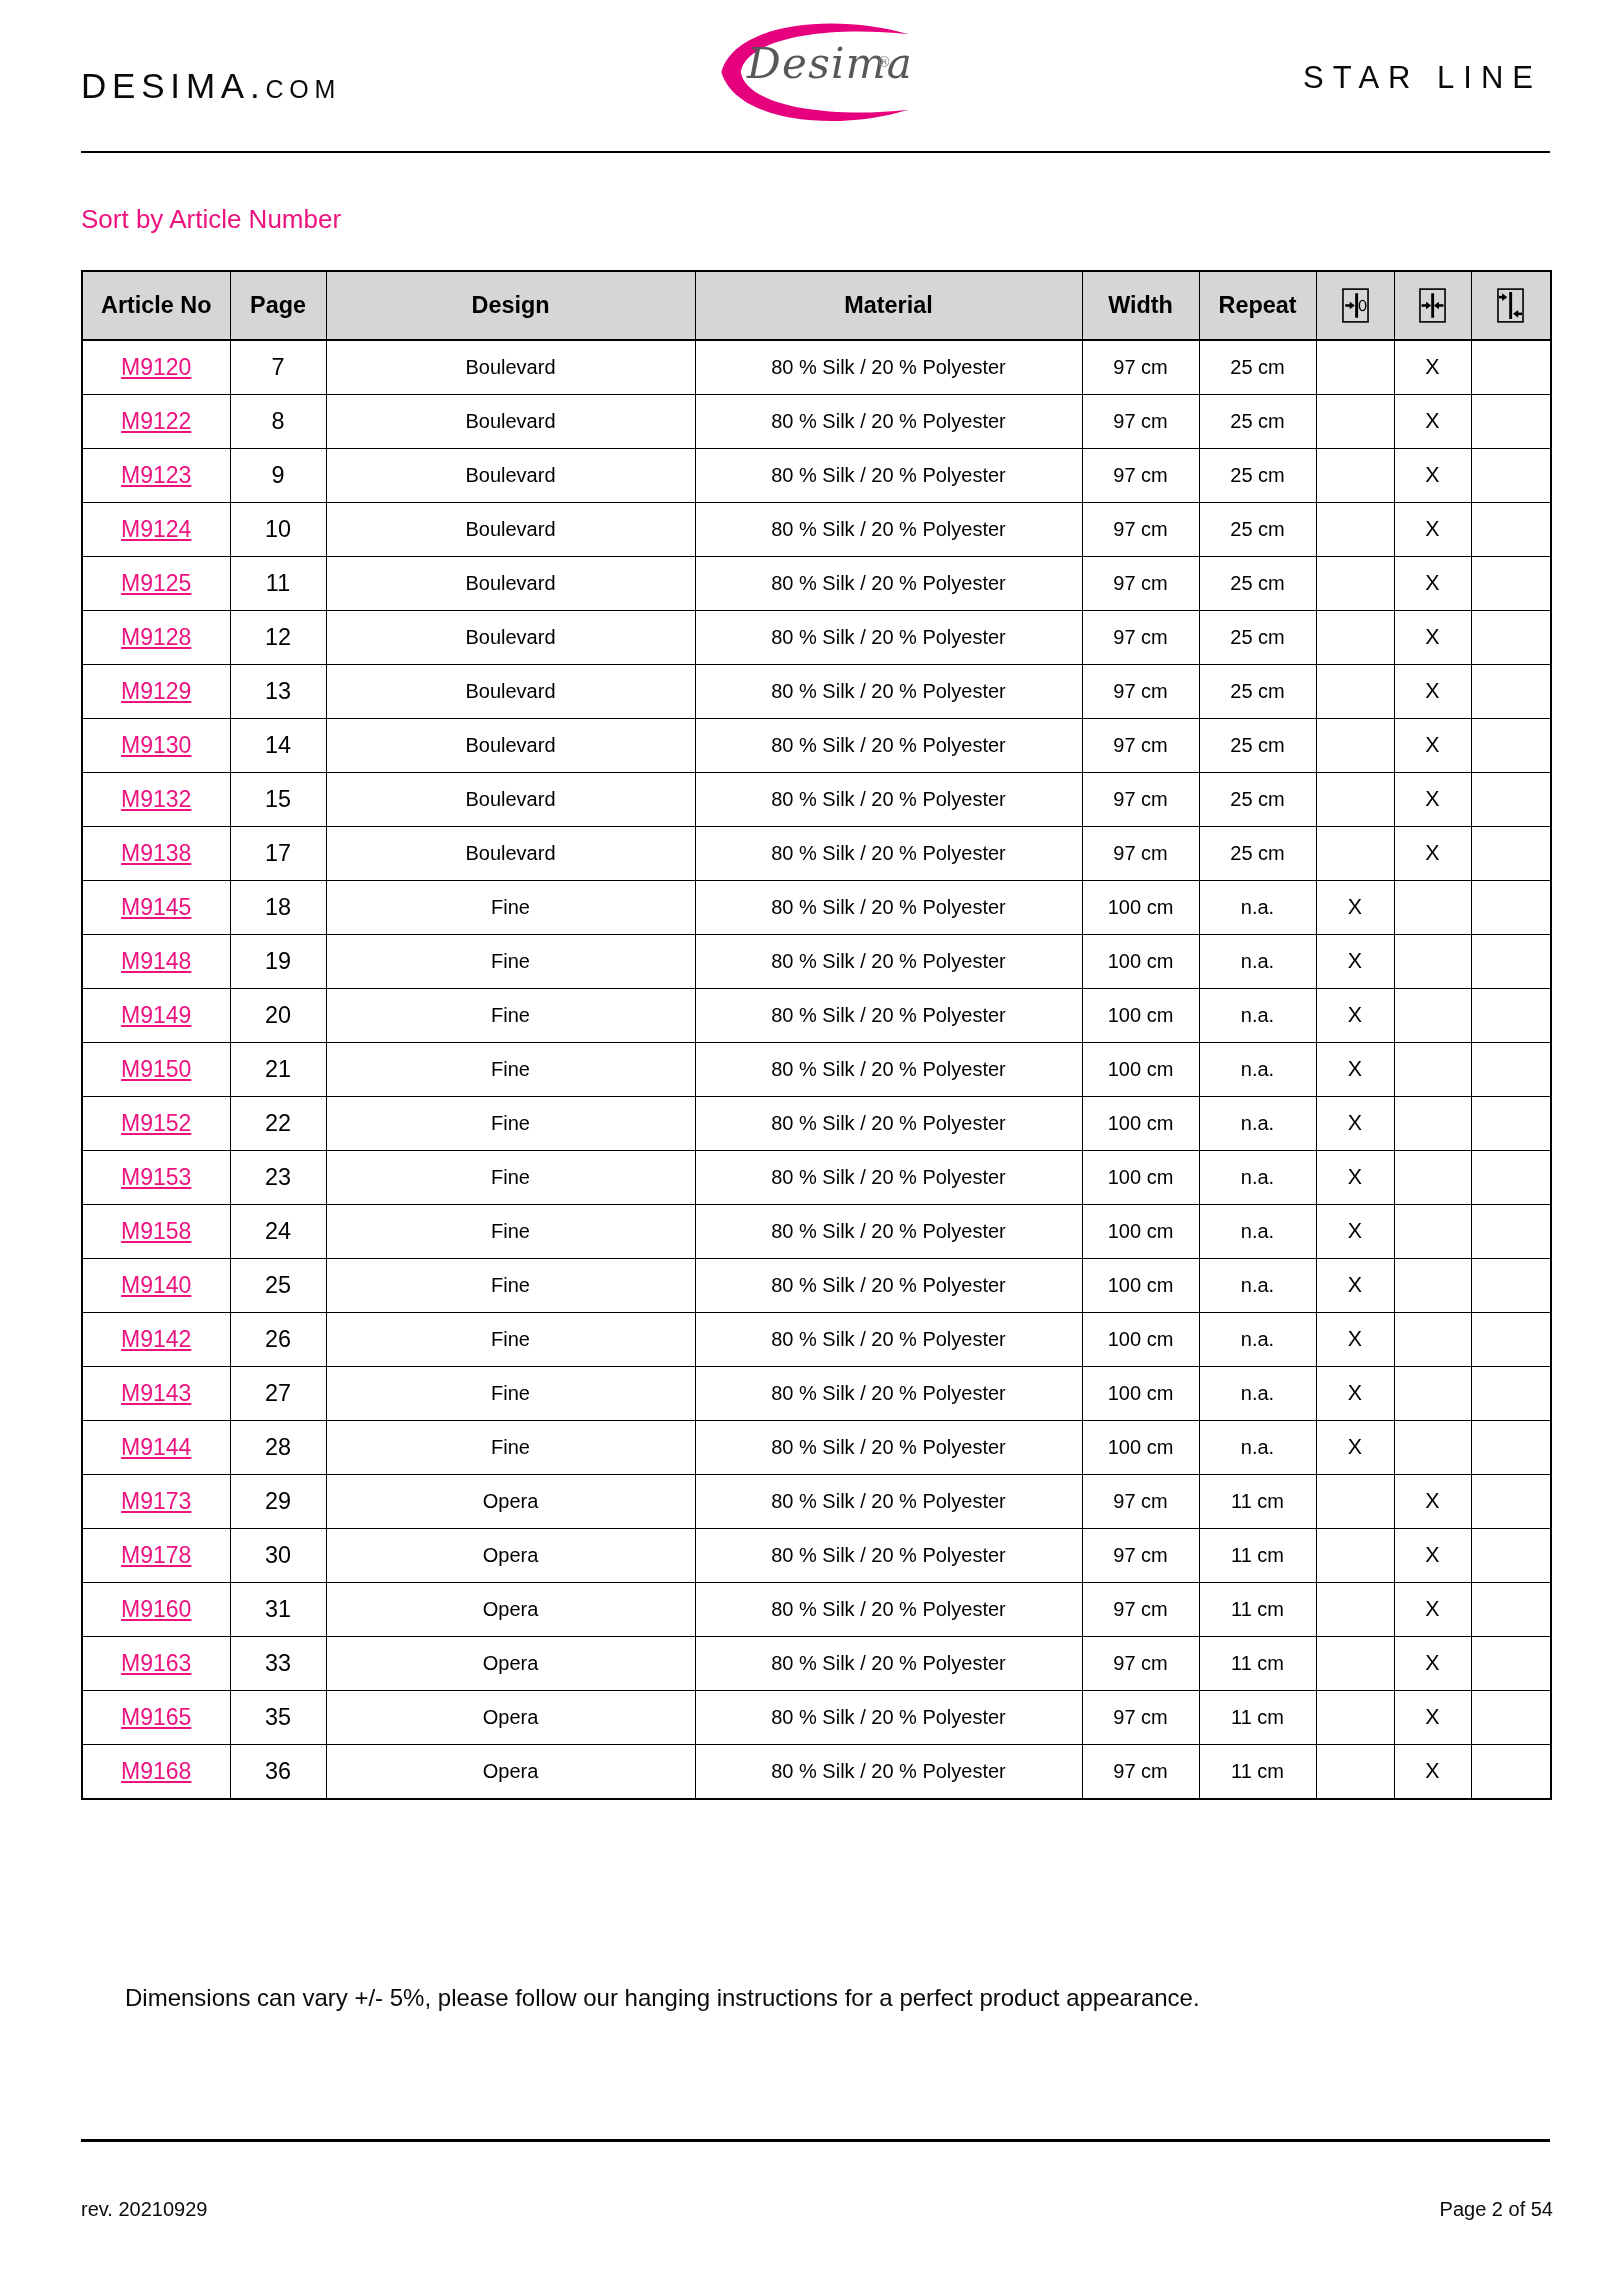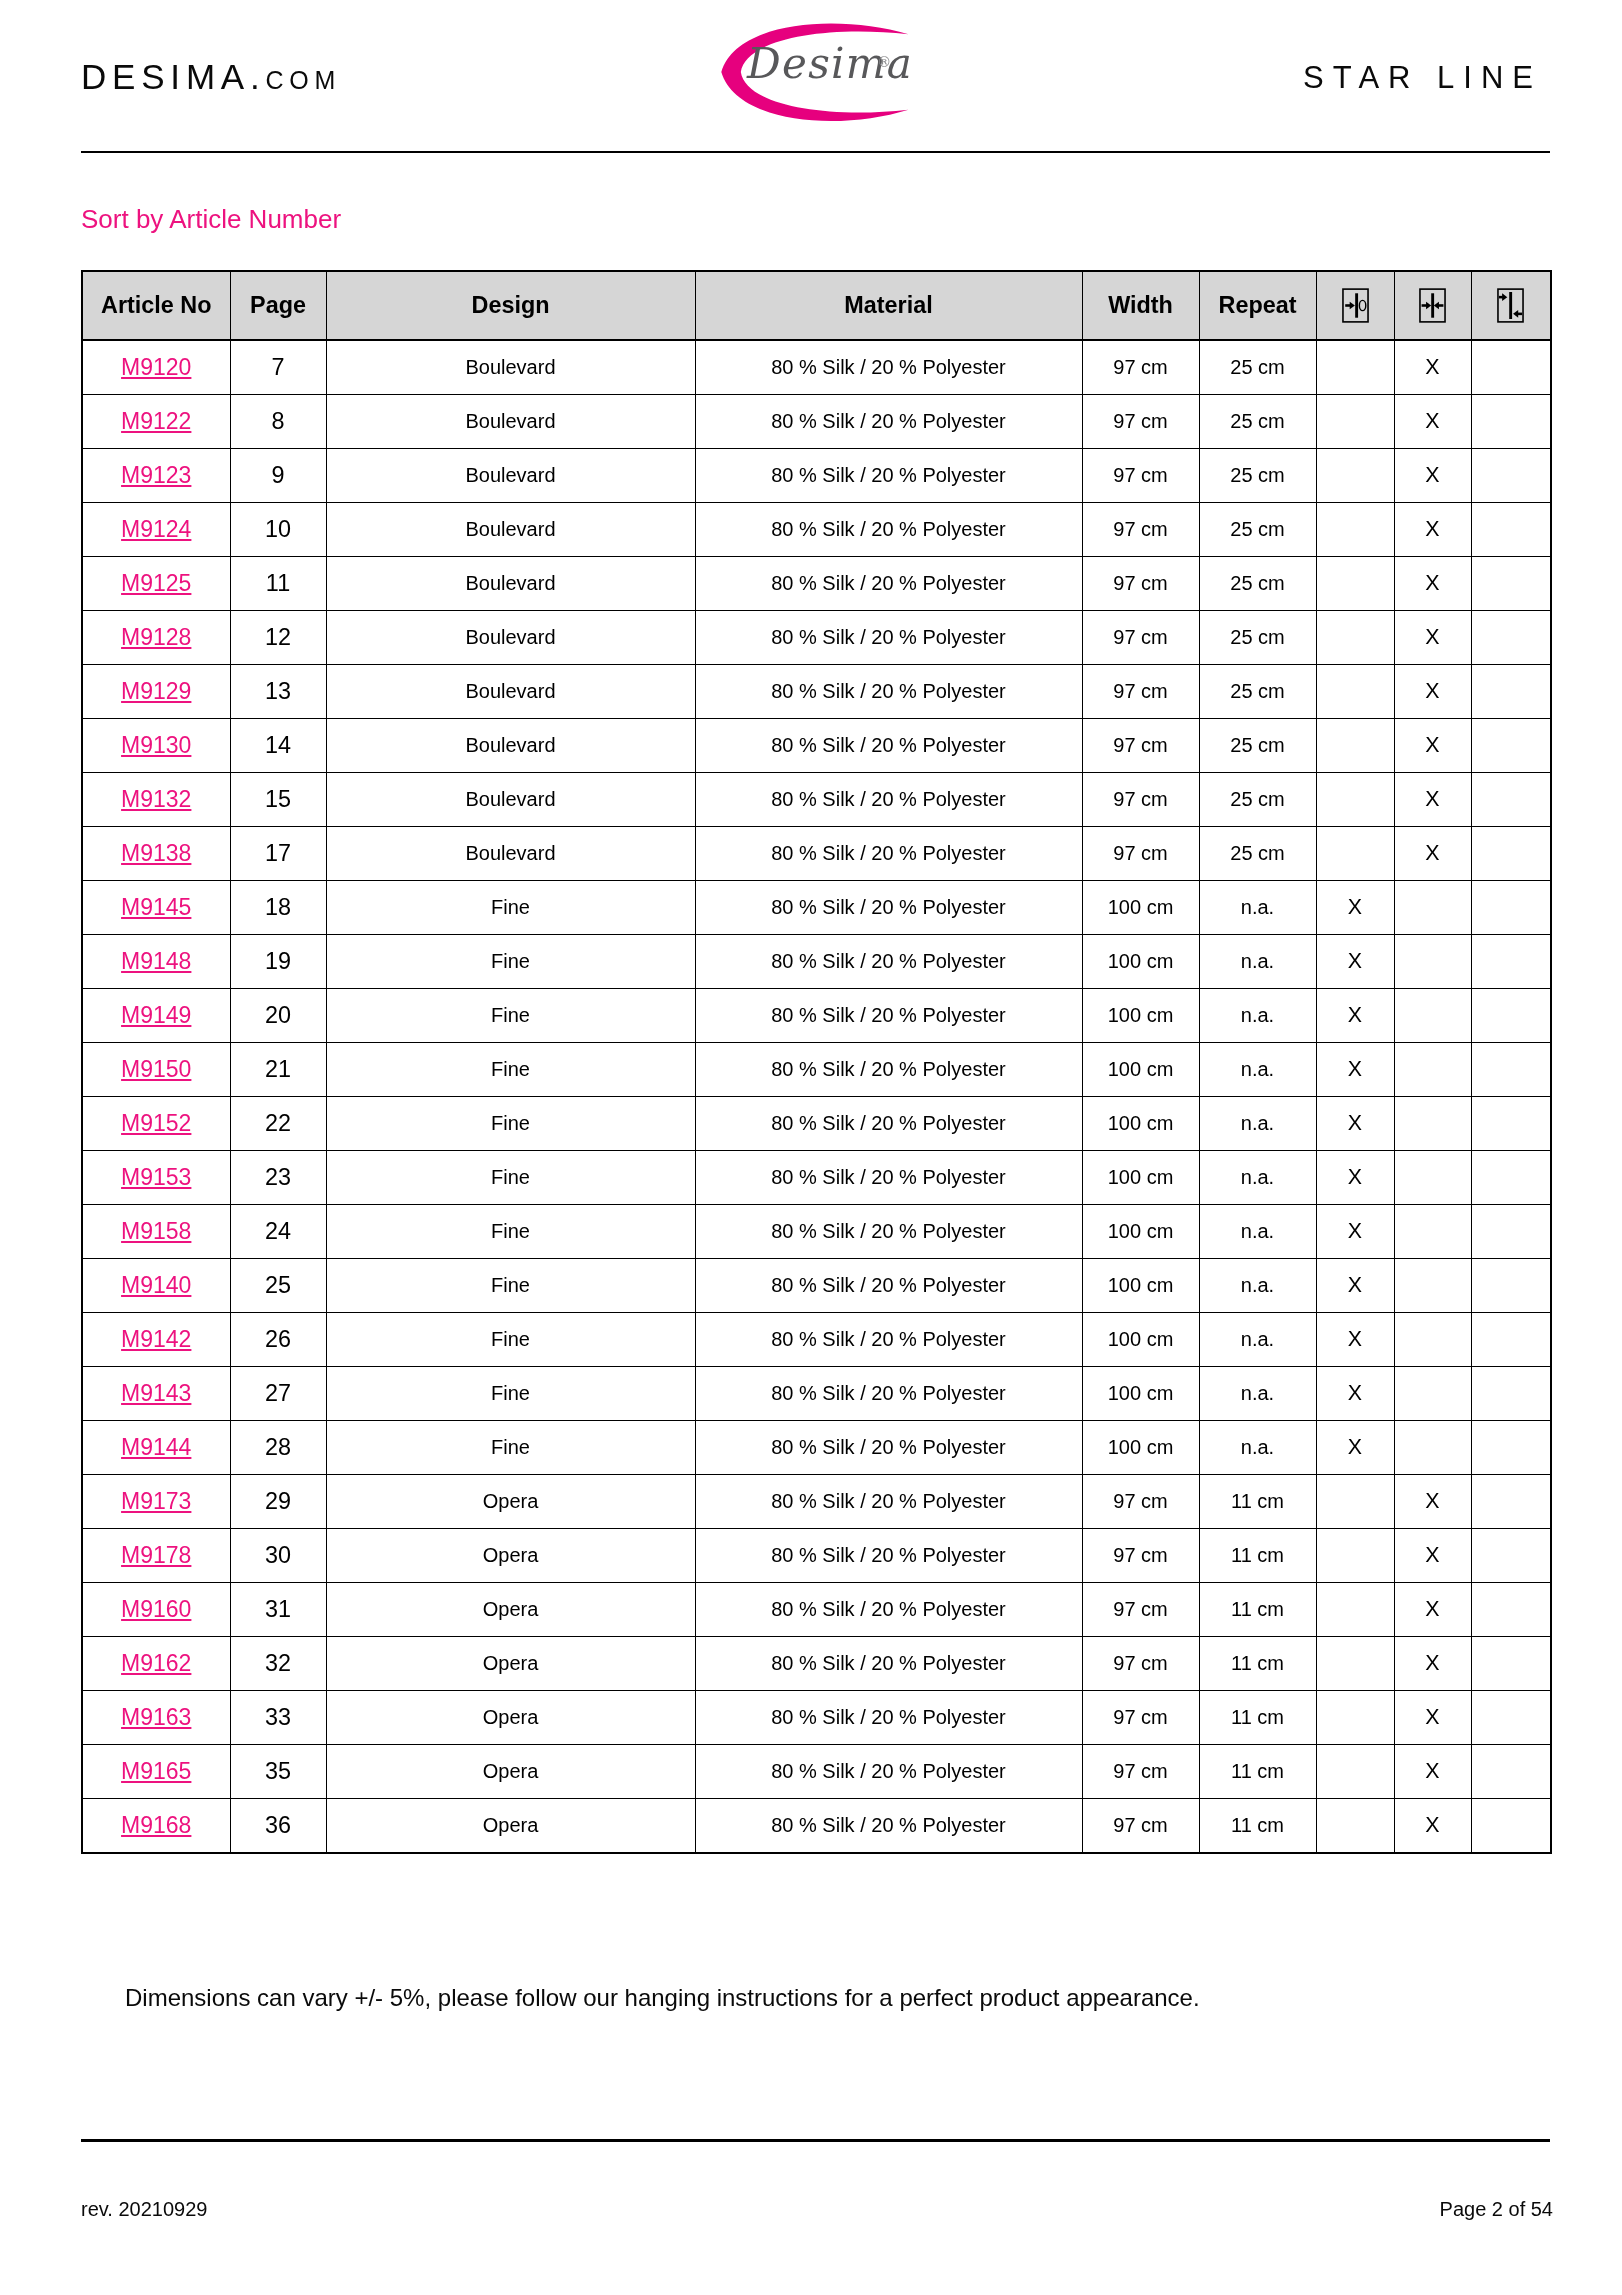--- a/index.html
+++ b/index.html
@@ -3,21 +3,21 @@
 <meta charset="utf-8">
 <style>
   html,body{margin:0;padding:0;}
   body{
     width:1623px;height:2295px;position:relative;background:#ffffff;
     font-family:"Liberation Sans", sans-serif;color:#000;
     overflow:hidden;
   }
   
   .site-name{
-    position:absolute;left:81px;top:57px;
+    position:absolute;left:81px;top:66px;
     font-size:35px;font-variant-caps:small-caps;letter-spacing:5.8px;
     font-weight:400;color:#0a0a0a;
   }
   .brand-logo{position:absolute;left:707px;top:19.5px;width:208px;height:104px;}
   .brand-logo svg{position:absolute;left:0;top:0;}
   .brand-name{
     position:absolute;left:40px;top:19.5px;
     font-family:"DejaVu Serif", serif;font-style:italic;
     font-size:42px;color:var(--logo-gray);letter-spacing:1.3px;
   }
@@ -387,31 +387,20 @@
           <td class="page-cell">31</td>
           <td>Opera</td>
           <td>80 % Silk / 20 % Polyester</td>
           <td>97 cm</td>
           <td>11 cm</td>
           <td class="match-cell"></td>
           <td class="match-cell">X</td>
           <td class="match-cell"></td>
         </tr>
         <tr>
-          <td class="article-cell"><a>M9162</a></td>
-          <td class="page-cell">32</td>
-          <td>Opera</td>
-          <td>80 % Silk / 20 % Polyester</td>
-          <td>97 cm</td>
-          <td>11 cm</td>
-          <td class="match-cell"></td>
-          <td class="match-cell">X</td>
-          <td class="match-cell"></td>
-        </tr>
-        <tr>
           <td class="article-cell"><a>M9163</a></td>
           <td class="page-cell">33</td>
           <td>Opera</td>
           <td>80 % Silk / 20 % Polyester</td>
           <td>97 cm</td>
           <td>11 cm</td>
           <td class="match-cell"></td>
           <td class="match-cell">X</td>
           <td class="match-cell"></td>
         </tr>

